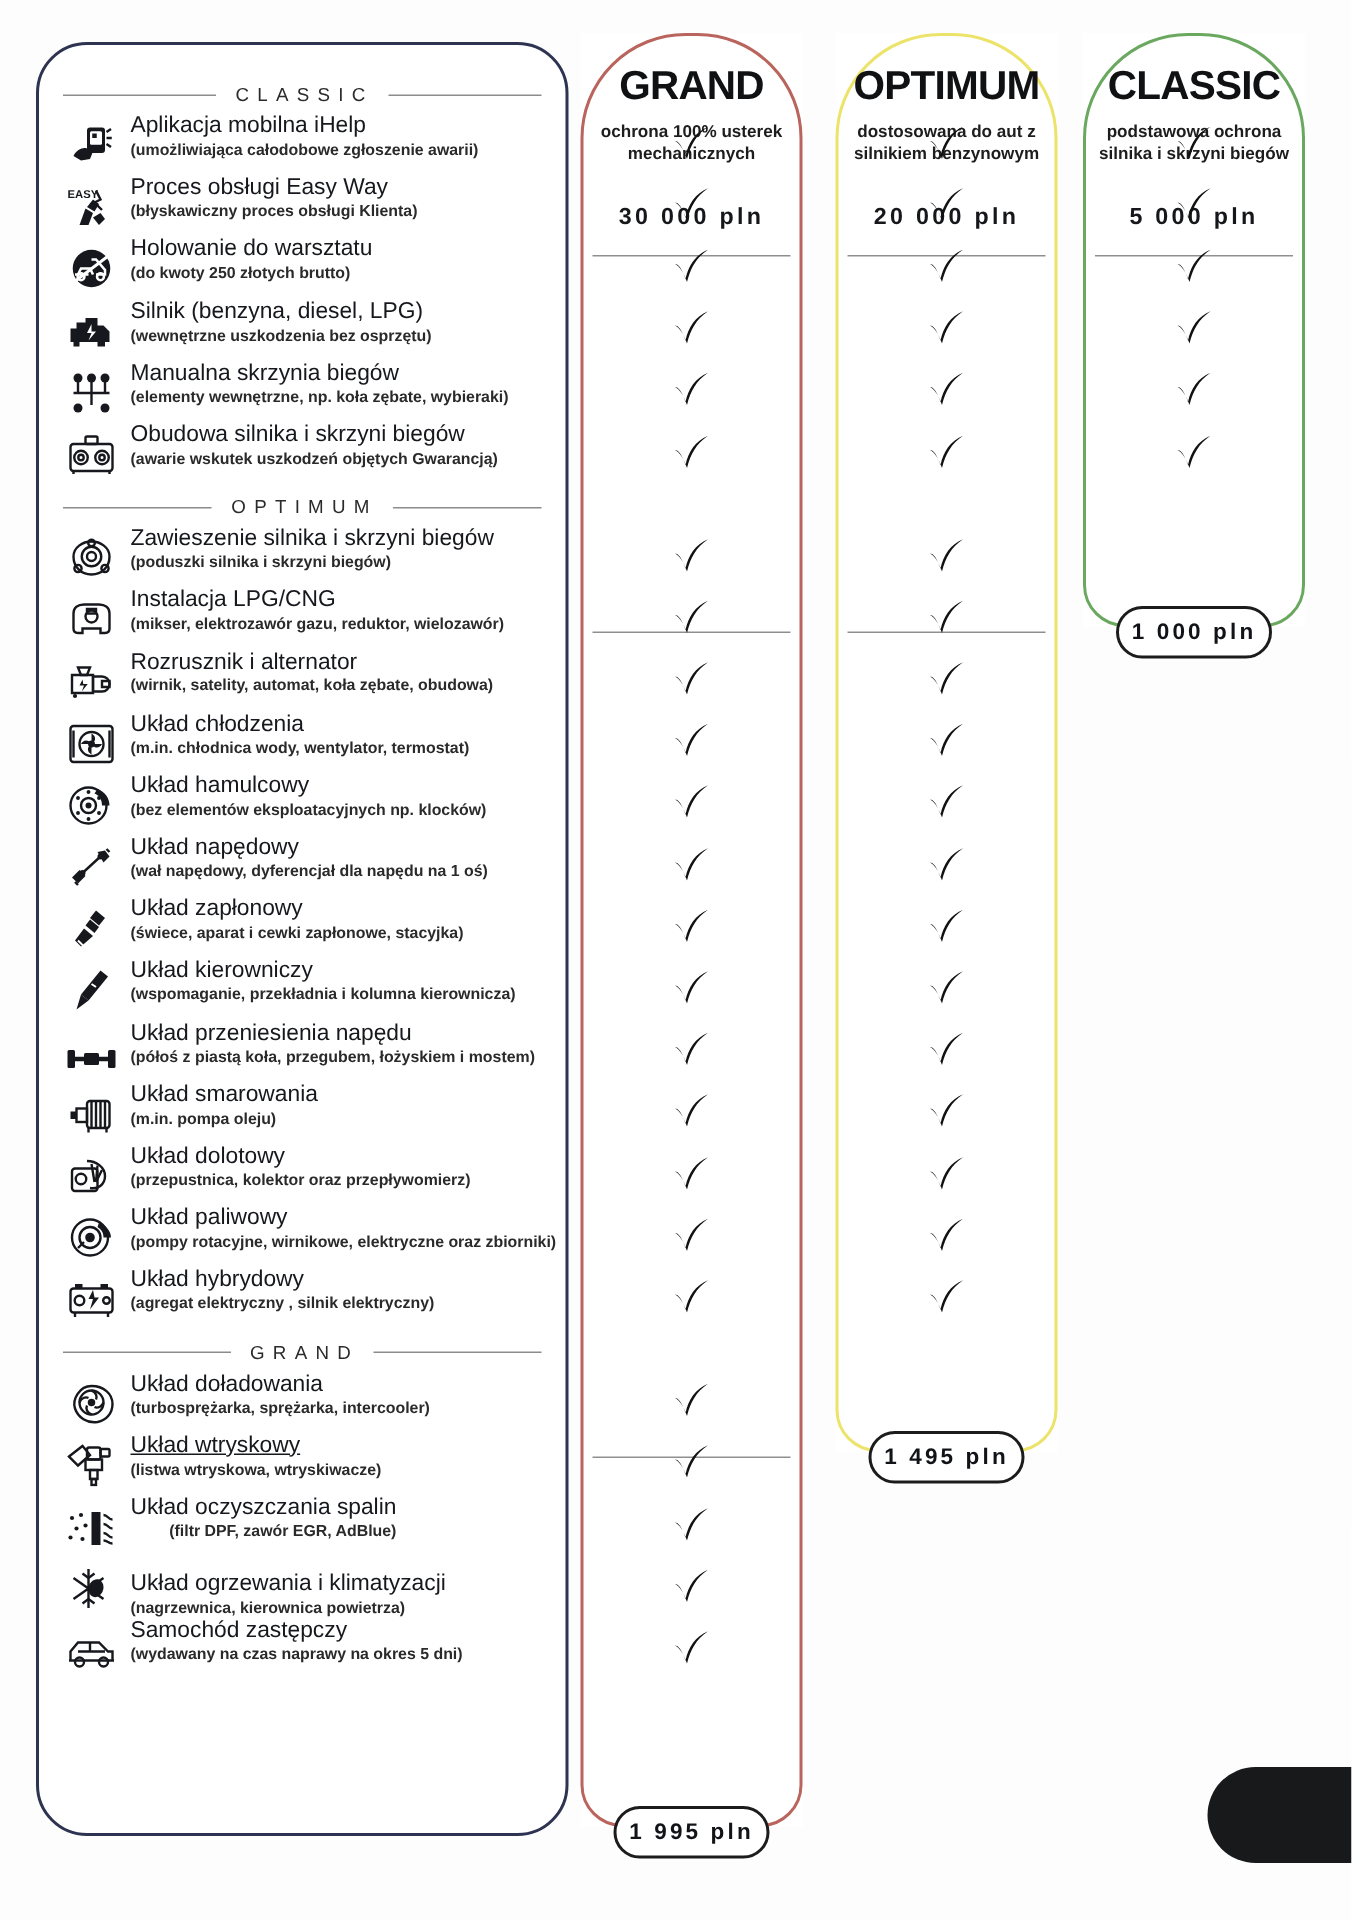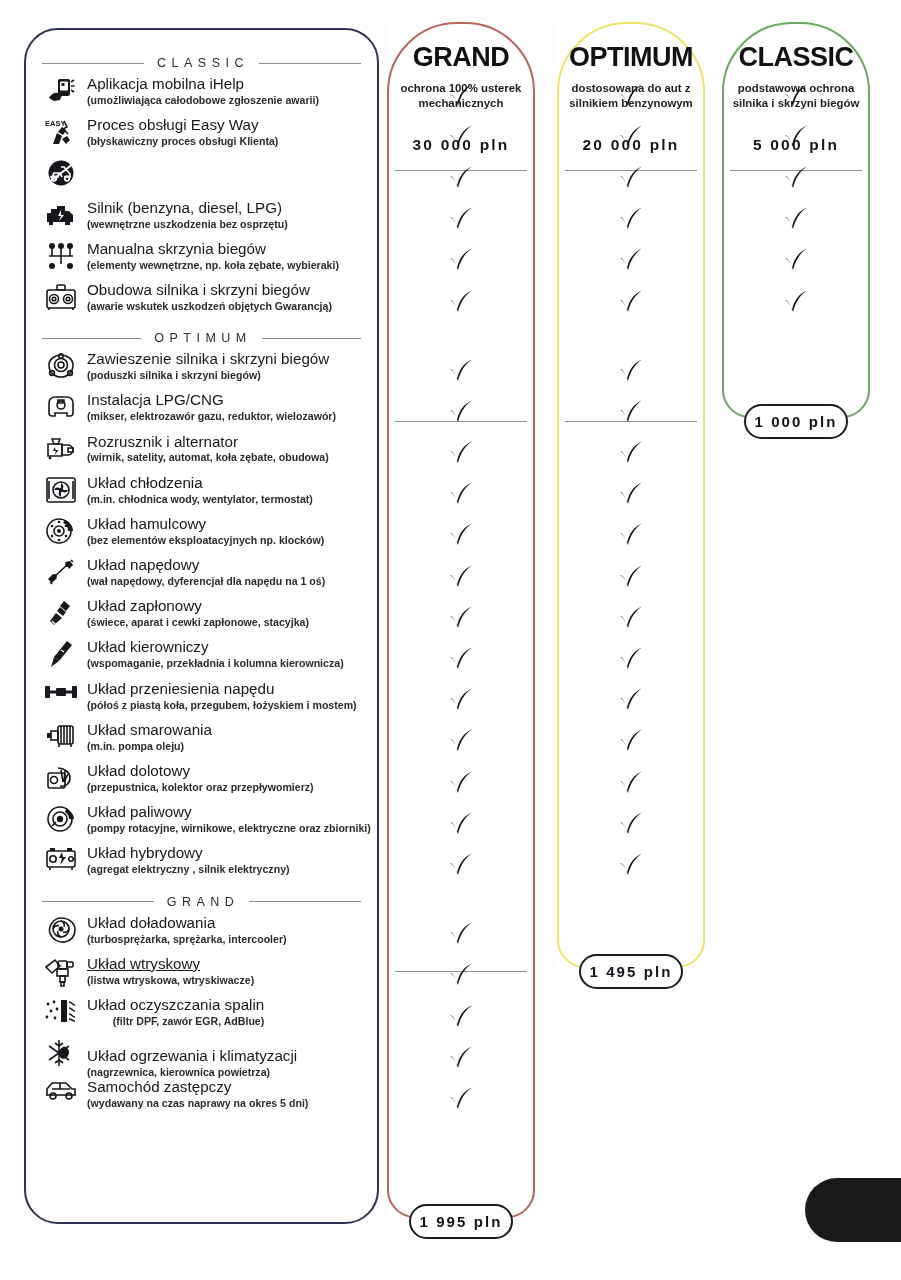--- a/index.html
+++ b/index.html
@@ -54,21 +54,21 @@
   }
 
   
   .feat-list { padding: 0 2px; }
   .feat {
     display: flex; align-items: flex-start; gap: 7px;
     height: 41.2px;
   }
   .feat .ico {
     width: 38px; height: 34px; flex: 0 0 38px;
-    display: flex; align-items: flex-start; justify-content: center;
+    display: flex; align-items: flex-end; justify-content: center;
     margin-top: 2px;
   }
   .feat .ico svg { display: block; }
   .feat .txt { padding-top: 1px; }
   .feat .name {
     font-size: 15.2px; line-height: 1.05; color: #16181d;
     white-space: nowrap;
   }
   .feat .desc {
     font-size: 10.6px; line-height: 1.25; color: #2a2a2a;
@@ -196,20 +196,24 @@
               <svg width="32" height="28" viewBox="0 0 32 28">
                 <circle cx="16" cy="14" r="12.5" fill="#16181d"></circle>
                 <g stroke="#fff" fill="none" stroke-width="1.7">
                   <path d="M5 18h9M7 18l2-4h6l2 4"></path>
                   <circle cx="9" cy="19.5" r="2.3"></circle>
                   <circle cx="22" cy="19.5" r="2.3"></circle>
                   <path d="M19 18h6v-3l-6-7h-3"></path>
                 </g>
                 <path d="M3 24L28 5" stroke="#fff" stroke-width="2"></path>
               </svg>
+            </span>
+            <span class="txt">
+              <span class="name" style="display: block;">Holowanie do warsztatu</span>
+              <span class="desc" style="display: block;">(do kwoty 250 złotych brutto)</span>
             </span>
           </div>
           <div class="feat">
             <span class="ico">
               <svg width="32" height="28" viewBox="0 0 32 28">
                 <path d="M2 12h4V8h6V5h8v5h4l4 4v7h-3v3h-5v-3H8v3H4v-3H2z" fill="#16181d"></path>
                 <path d="M16 9l-3 6h3l-2 5 5-6h-3z" fill="#fff"></path>
               </svg>
             </span>
             <span class="txt">

